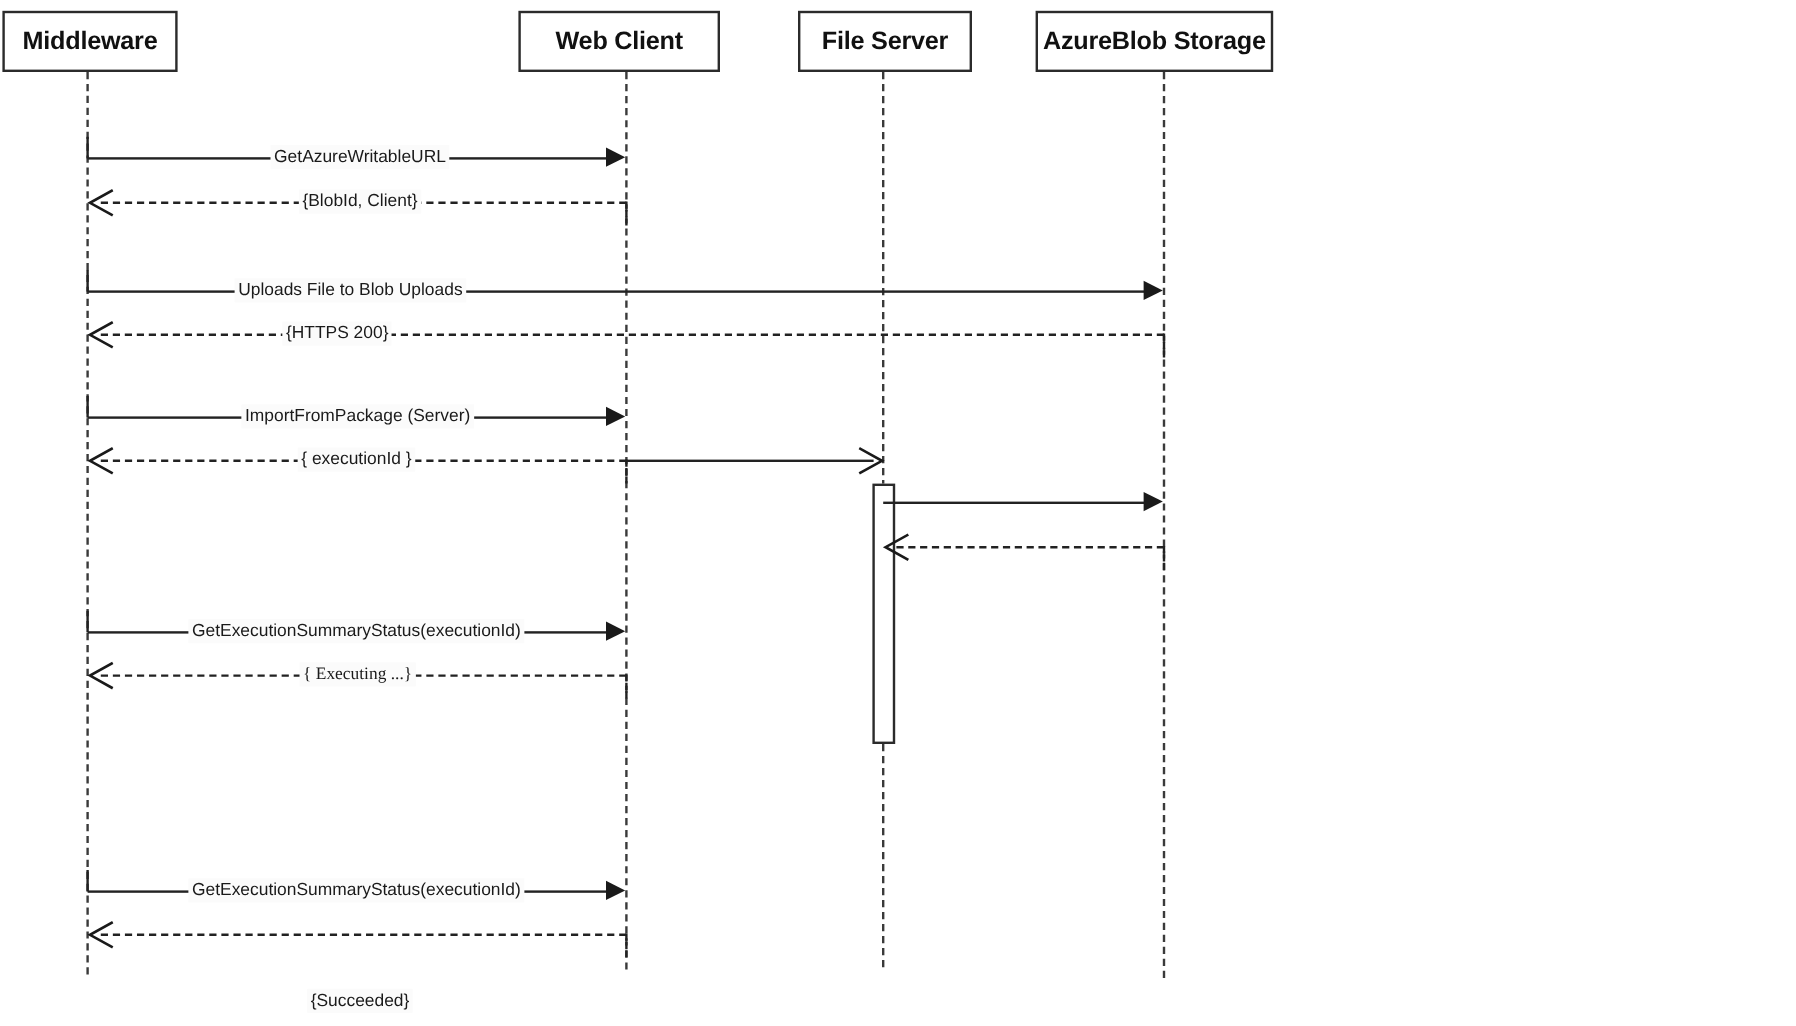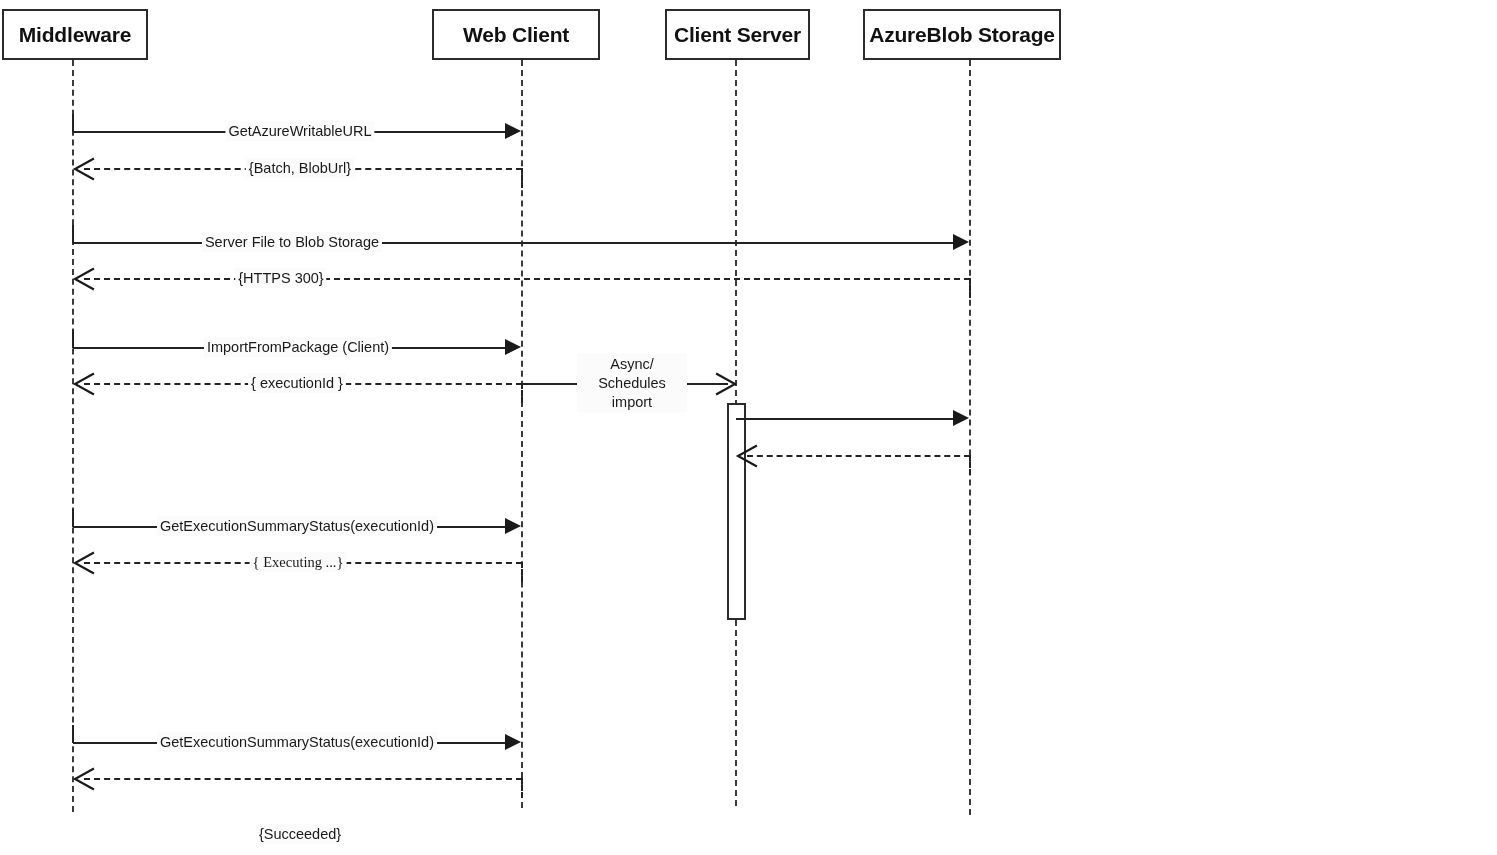--- a/index.html
+++ b/index.html
@@ -113,21 +113,21 @@
 
 <div id="canvas">
 
   <div class="participant" style="left:2px; top:9px; width:146px; height:51px;">
     <span class="plabel">Middleware</span>
   </div>
   <div class="participant" style="left:432px; top:9px; width:168px; height:51px;">
     <span class="plabel">Web Client</span>
   </div>
   <div class="participant" style="left:665px; top:9px; width:145px; height:51px;">
-    <span class="plabel">Client Server</span>
+    <span class="plabel">File Server</span>
   </div>
   <div class="participant" style="left:863px; top:9px; width:198px; height:51px;">
     <span class="plabel">AzureBlob Storage</span>
   </div>
 
   <div class="lifeline" style="left:72px;  top:60px; height:752px;"></div>
   <div class="lifeline" style="left:521px; top:60px; height:748px;"></div>
   <div class="lifeline" style="left:735px; top:60px; height:746px;"></div>
   <div class="lifeline" style="left:969px; top:60px; height:755px;"></div>
 
@@ -136,54 +136,50 @@
   <div class="msg-stub" style="left:72px; top:114px; height:18px;"></div>
   <div class="msg-line" style="left:73px; top:131px; width:434px;"></div>
   <div class="arrow-head filled-right" style="left:505px; top:123px;"></div>
   <div class="msg-label" style="left:300px; top:131px;text-align:center;">GetAzureWritableURL</div>
 
   <div class="msg-stub dashed" style="left:521px; top:168px; height:20px;"></div>
   <div class="msg-line dashed" style="left:84px; top:168px; width:438px;"></div>
   <svg class="arrow-open" style="left:73px; top:158px;" width="22" height="22" viewBox="0 0 22 22">
       <path d="M 20 1 L 2 11 L 20 21"></path>
     </svg>
-  <div class="msg-label" style="left:300px; top:168px;">{Batch, BlobUrl}</div>
+  <div class="msg-label" style="left:300px; top:168px;">{BlobId, Client}</div>
 
   <div class="msg-stub" style="left:72px; top:225px; height:18px;"></div>
   <div class="msg-line" style="left:73px; top:242px; width:882px;"></div>
   <div class="arrow-head filled-right" style="left:953px; top:234px;"></div>
-  <div class="msg-label" style="left:292px; top:242px;">Server File to Blob Storage</div>
+  <div class="msg-label" style="left:292px; top:242px;">Uploads File to Blob Uploads</div>
 
   <div class="msg-stub dashed" style="left:969px; top:278px; height:20px;"></div>
   <div class="msg-line dashed" style="left:84px; top:278px; width:886px;"></div>
   <svg class="arrow-open" style="left:73px; top:268px;" width="22" height="22" viewBox="0 0 22 22">
       <path d="M 20 1 L 2 11 L 20 21"></path>
     </svg>
-  <div class="msg-label" style="left:281px; top:278px;">{HTTPS 300}</div>
+  <div class="msg-label" style="left:281px; top:278px;">{HTTPS 200}</div>
 
   <div class="msg-stub" style="left:72px; top:330px; height:18px;"></div>
   <div class="msg-line" style="left:73px; top:347px; width:434px;"></div>
   <div class="arrow-head filled-right" style="left:505px; top:339px;"></div>
-  <div class="msg-label" style="left:298px; top:347px;">ImportFromPackage (Client)</div>
+  <div class="msg-label" style="left:298px; top:347px;">ImportFromPackage (Server)</div>
 
   <div class="msg-stub dashed" style="left:521px; top:383px; height:20px;"></div>
   <div class="msg-line dashed" style="left:84px; top:383px; width:438px;"></div>
   <svg class="arrow-open" style="left:73px; top:373px;" width="22" height="22" viewBox="0 0 22 22">
       <path d="M 20 1 L 2 11 L 20 21"></path>
     </svg>
   <div class="msg-label" style="left:297px; top:383px;">{ executionId }</div>
 
   <div class="msg-line" style="left:522px; top:383px; width:206px;"></div>
   <svg class="arrow-open" style="left:715px; top:373px;" width="22" height="22" viewBox="0 0 22 22">
       <path d="M 2 1 L 20 11 L 2 21"></path>
     </svg>
-  <div class="msg-label two-line" style="left:632px; top:383px; width:104px;">
-    <div>Async/</div>
-    <div>Schedules import</div>
-  </div>
 
   <div class="msg-line" style="left:736px; top:418px; width:219px;"></div>
   <div class="arrow-head filled-right" style="left:953px; top:410px;"></div>
 
   <div class="msg-stub dashed" style="left:969px; top:455px; height:20px;"></div>
   <div class="msg-line dashed" style="left:747px; top:455px; width:223px;"></div>
   <svg class="arrow-open" style="left:736px; top:445px;" width="22" height="22" viewBox="0 0 22 22">
       <path d="M 20 1 L 2 11 L 20 21"></path>
     </svg>
 

